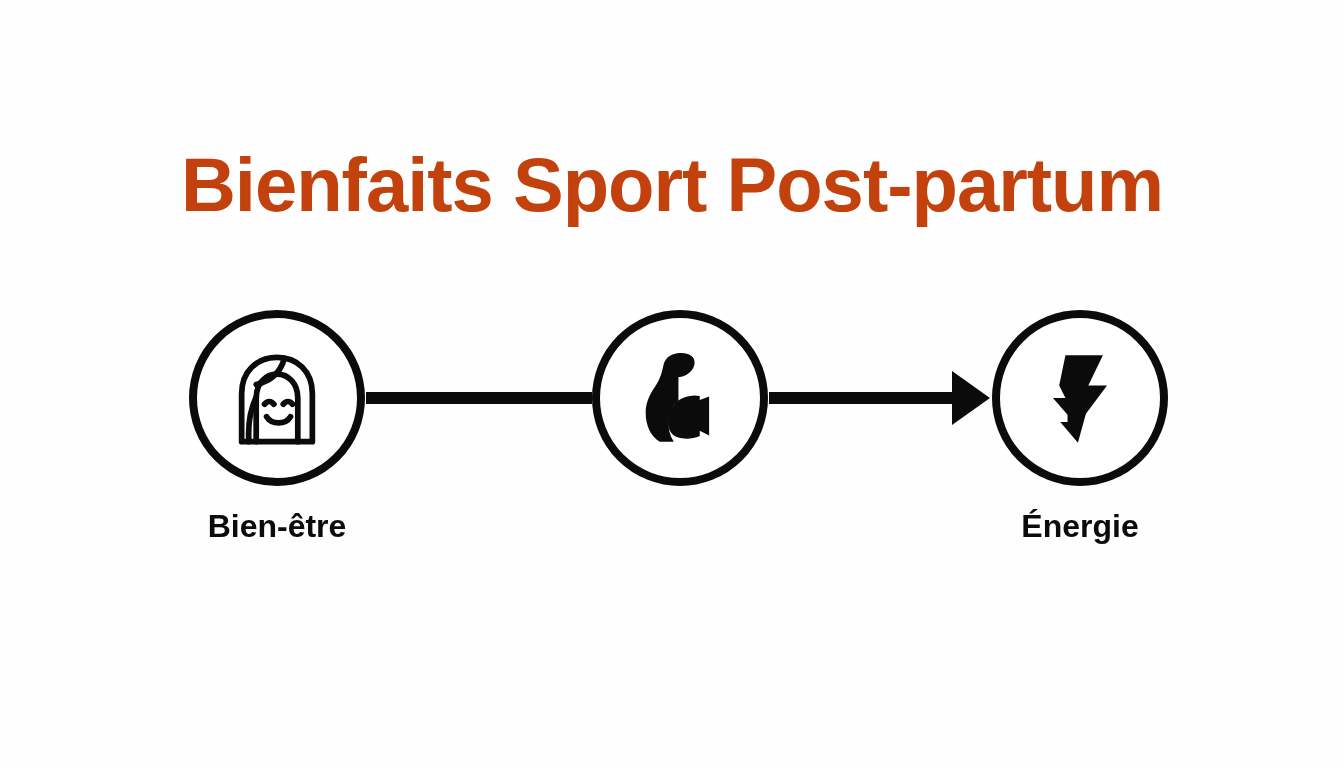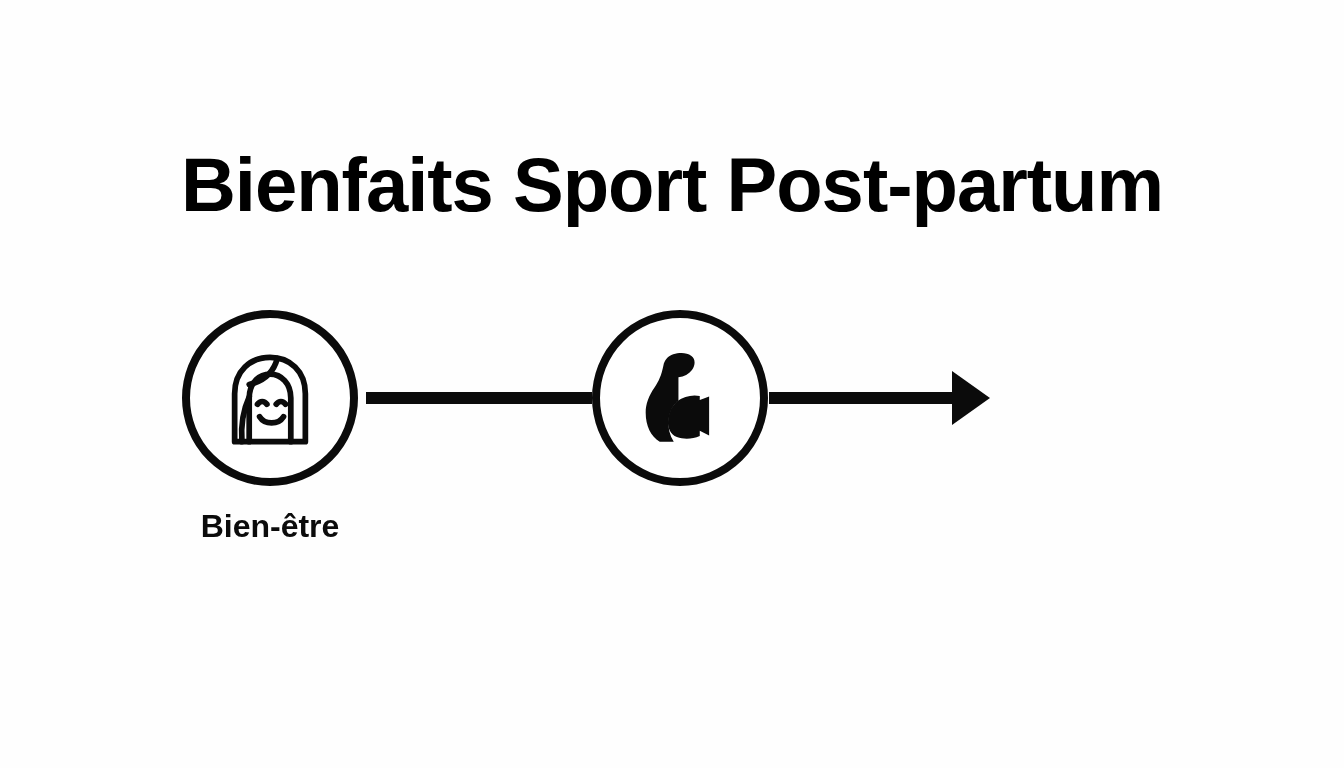--- a/index.html
+++ b/index.html
@@ -27,21 +27,21 @@
     position: absolute;
     left: 0;
     top: 143px;
     width: 1344px;
     text-align: center;
     font-family: "Liberation Sans", sans-serif;
     font-weight: bold;
     font-size: 76px;
     line-height: 84px;
     letter-spacing: -1px;
-    color: #000000;
+    color: #c2410c;
     white-space: nowrap;
   }
 
   
   #flow {
     position: absolute;
     left: 0;
     top: 0;
     width: 1344px;
     height: 768px;
@@ -80,21 +80,21 @@
     text-align: center;
     font-family: "Liberation Sans", sans-serif;
     font-weight: bold;
     font-size: 32px;
     line-height: 40px;
     color: #0b0b0b;
     white-space: nowrap;
   }
 
   
-  #node-0 { left: 182px; top: 310px; text-decoration: underline; }
+  #node-0 { left: 189px; top: 310px; text-decoration: underline; }
   #node-1 { left: 592px; top: 310px; }
   #node-2 { left: 992px; top: 310px; }
 
   
   .connector {
     position: absolute;
     height: 12px;
     top: 392px;
     background: #0b0b0b;
   }
@@ -175,15 +175,39 @@
                    L78 86
                    L69 81.5
                    L69 86.5
                    C62 89.5 54 90 47 87.5
                    C41 85 38 79 38.5 72
                    C39 64 42.5 57.5 47.5 53 Z"></path>
         </g>
       </svg>
     </div>
 
+    <div class="node" id="node-2">
+      <div class="node-circle"></div>
+      <svg class="node-icon" viewBox="0 0 100 100">
+        <g fill="#0b0b0b">
+
+          <path d="M50 9
+                   L72 9
+                   L58 38
+                   L76 38
+                   L55 66
+                   L38 66
+                   L24 50
+                   L36 50
+                   L30 38
+                   L36 9 Z"></path>
+          <path d="M38 64
+                   L56 64
+                   L48 93
+                   L31 73
+                   L38 73 Z"></path>
+        </g>
+      </svg>
+      <div class="node-label">Énergie</div>
+    </div>
 
   </div>
 </div>
 
 </body></html>

